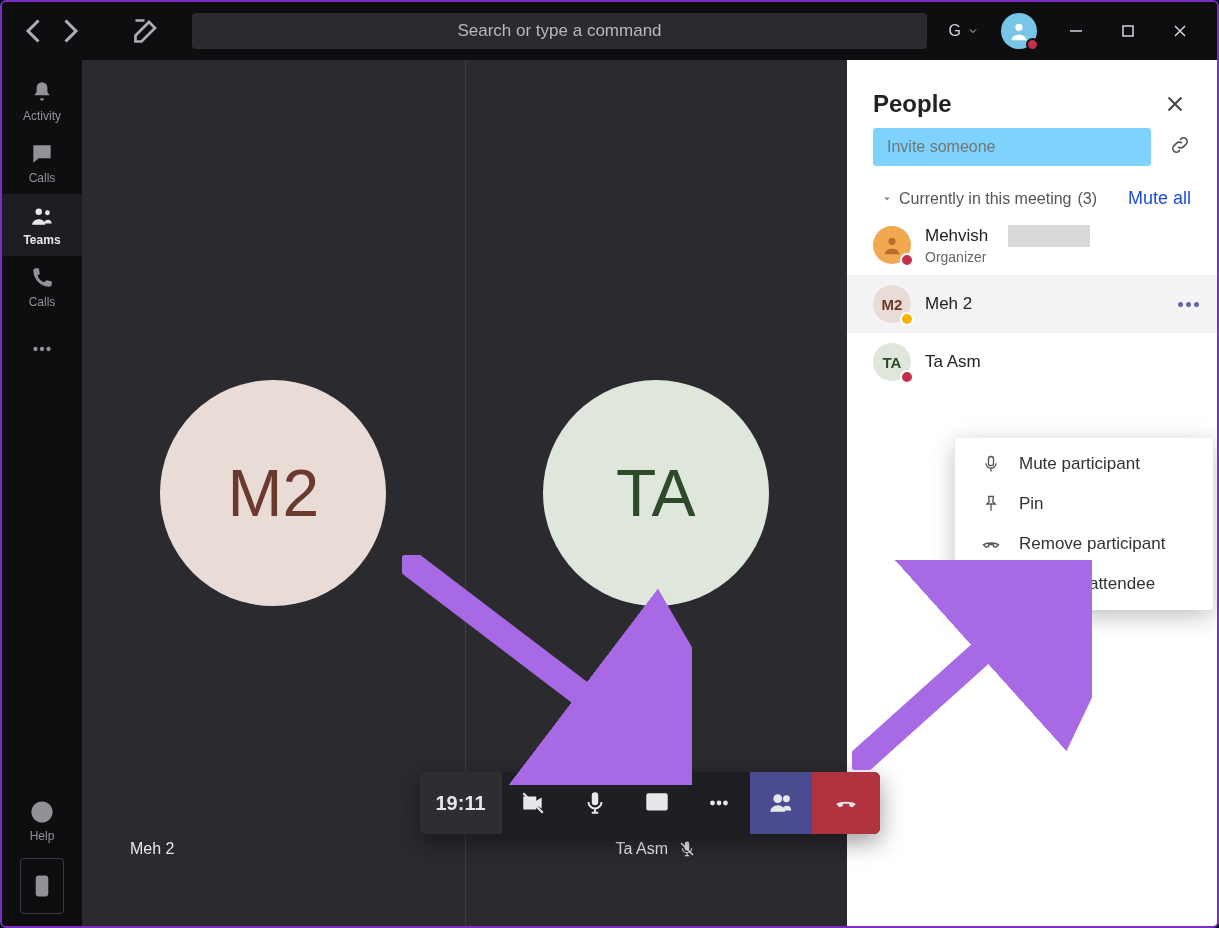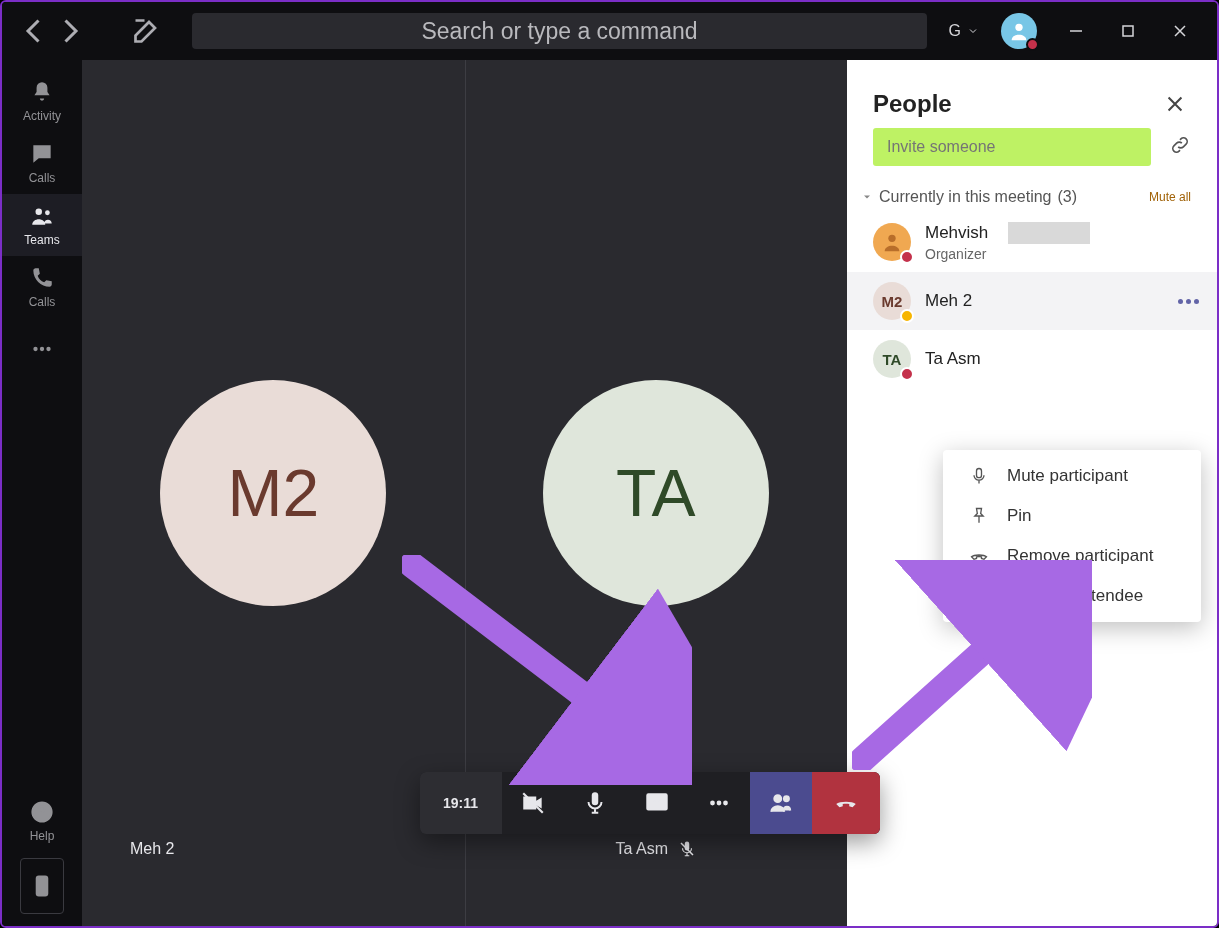--- a/index.html
+++ b/index.html
@@ -3,81 +3,81 @@
 <meta charset="utf-8">
 <style>
 * { box-sizing: border-box; margin: 0; padding: 0; font-family: "Segoe UI", Arial, sans-serif; }
 html, body { width: 1219px; height: 928px; overflow: hidden; }
 body { background: #000; border: 2px solid #7b2ec7; border-radius: 6px; }
 
 
 .titlebar { height: 58px; background: #0e0e11; display: flex; align-items: center; padding: 0 14px; }
 .nav-btn { width: 36px; height: 36px; display: flex; align-items: center; justify-content: center; color: #adadb3; border-radius: 4px; cursor: pointer; }
 .compose { margin-left: 40px; margin-right: 28px; }
-.search { flex: 1; max-width: 735px; height: 36px; background: #2a2a2f; border-radius: 4px; display: flex; align-items: center; justify-content: center; color: #b9b9bd; font-size: 23px; }
+.search { flex: 1; max-width: 735px; height: 36px; background: #2a2a2f; border-radius: 4px; display: flex; align-items: center; justify-content: center; color: #b9b9bd; font-size: 17px; }
 .user-area { margin-left: auto; display: flex; align-items: center; gap: 6px; }
 .org-switch { color: #d5d5d9; font-size: 16px; display: flex; align-items: center; gap: 6px; padding: 0 8px; }
 .avatar { width: 36px; height: 36px; border-radius: 50%; background: #78c6e6; position: relative; display: flex; align-items: center; justify-content: center; margin-left: 8px; margin-right: 10px; }
 .avatar svg { width: 22px; height: 22px; fill: #fff; }
 .avatar .dot { position: absolute; bottom: -2px; right: -2px; width: 13px; height: 13px; border-radius: 50%; background: #c4314b; border: 2px solid #0e0e11; }
 .win-btn { width: 46px; height: 46px; display: flex; align-items: center; justify-content: center; color: #d5d5d9; }
 
 
 .shell { display: flex; height: calc(100% - 58px); }
 .sidebar { width: 80px; background: #0e0e11; display: flex; flex-direction: column; align-items: center; padding-top: 10px; }
 .sb-item { width: 80px; height: 62px; display: flex; flex-direction: column; align-items: center; justify-content: center; gap: 4px; color: #929296; font-size: 12px; cursor: pointer; }
 .sb-item.active { background: #1d1d24; color: #e7e7eb; }
 .sb-item svg { width: 26px; height: 26px; fill: currentColor; }
 .sb-spacer { flex: 1; }
-.sb-teams-badge { color: #e7e7eb; }
+.sb-teams-badge { color: #e7e7eb; font-weight: bold; }
 
 
 .main { flex: 1; display: flex; background: #2a2a2f; position: relative; }
 .stage { flex: 1; display: flex; position: relative; }
 .tile { flex: 1; display: flex; align-items: center; justify-content: center; position: relative; }
 .tile + .tile::before { content: ""; position: absolute; left: 0; top: 0; bottom: 0; width: 1px; background: #3d3d43; }
 .circ { width: 226px; height: 226px; border-radius: 50%; display: flex; align-items: center; justify-content: center; font-size: 66px; font-weight: 400; }
 .tile .name { position: absolute; bottom: 68px; left: 0; right: 0; text-align: center; color: #e7e7eb; font-size: 16px; display: flex; gap: 10px; align-items: center; justify-content: center; }
 .tile:first-child .name { text-align: left; justify-content: flex-start; padding-left: 48px; }
 
 
 .controls { position: absolute; left: 50%; transform: translateX(-50%); bottom: 92px; display: flex; height: 62px; background: #1f1f23; border-radius: 6px; overflow: hidden; box-shadow: 0 8px 24px rgba(0,0,0,.4); }
 .ctrl { width: 62px; height: 62px; display: flex; align-items: center; justify-content: center; color: #e7e7eb; cursor: pointer; }
-.ctrl.timer { width: 82px; background: #2d2d32; font-size: 14px; font-weight: 600; }
+.ctrl.timer { width: 82px; background: #2d2d32; font-size: 20px; font-weight: 600; }
 .ctrl.people-active { background: #4b4b8f; }
 .ctrl.hangup { background: #b1333f; width: 68px; }
 .ctrl svg { width: 26px; height: 26px; fill: currentColor; }
 
 
 .people { width: 370px; background: #fff; display: flex; flex-direction: column; color: #222; }
 .people-header { display: flex; align-items: center; justify-content: space-between; padding: 28px 26px 8px 26px; }
 .people-header h2 { font-size: 24px; font-weight: 700; }
 .close-x { width: 32px; height: 32px; display: flex; align-items: center; justify-content: center; color: #444; cursor: pointer; }
 .invite-row { display: flex; align-items: center; gap: 18px; padding: 0 26px 16px 26px; }
-.invite-input { flex: 1; height: 38px; background: #bef264; border: none; padding: 0 14px; font-size: 16px; color: #666; border-radius: 3px; }
+.invite-input { flex: 1; height: 38px; background: #7dd3fc; border: none; padding: 0 14px; font-size: 16px; color: #666; border-radius: 3px; }
 .share-link { color: #555; }
 
-.section-head { display: flex; align-items: center; justify-content: space-between; padding: 6px 26px 6px 14px; color: #555; font-size: 16px; }
+.section-head { display: flex; align-items: center; justify-content: space-between; padding: 6px 26px 6px 34px; color: #555; font-size: 16px; }
 .section-head .left { display: flex; align-items: center; gap: 6px; }
-.mute-all { color: #a16207; font-size: 12px; cursor: pointer; }
+.mute-all { color: #1d4ed8; font-size: 18px; cursor: pointer; }
 
 .plist { flex: 1; }
 .pitem { display: flex; align-items: center; gap: 14px; padding: 10px 18px 10px 26px; position: relative; }
 .pitem.active { background: #f3f3f5; }
 .pavatar { width: 38px; height: 38px; border-radius: 50%; display: flex; align-items: center; justify-content: center; font-size: 15px; font-weight: 600; position: relative; flex-shrink: 0; }
 .pavatar .badge { position: absolute; bottom: -3px; right: -3px; width: 14px; height: 14px; border-radius: 50%; border: 2px solid #fff; }
 .pinfo { display: flex; flex-direction: column; gap: 2px; min-width: 0; }
 .pname { font-size: 17px; color: #222; display: flex; align-items: center; gap: 20px; }
 .redact { width: 82px; height: 22px; background: #d9d9d9; }
 .prole { font-size: 14px; color: #666; }
 .more-dots { margin-left: auto; color: #5858b5; cursor: pointer; display: flex; gap: 3px; }
 .more-dots span { width: 5px; height: 5px; background: #6264a7; border-radius: 50%; }
 
 
-.ctx-menu { position: absolute; top: 378px; right: 16px; width: 258px; background: #fff; border-radius: 4px; box-shadow: 0 6px 24px rgba(0,0,0,.25); z-index: 50; padding: 6px 8px; margin-top: 12px; }
+.ctx-menu { position: absolute; top: 378px; right: 4px; width: 258px; background: #fff; border-radius: 4px; box-shadow: 0 6px 24px rgba(0,0,0,.25); z-index: 50; padding: 6px 8px; }
 .ctx-item { display: flex; align-items: center; gap: 18px; padding: 10px 18px; font-size: 17px; color: #333; cursor: pointer; }
 .ctx-item svg { width: 20px; height: 20px; fill: none; stroke: #555; stroke-width: 1.6; }
 
 
 .arrow1, .arrow2 { position: absolute; z-index: 60; pointer-events: none; }
 .arrow1 { left: 320px; top: 495px; }
 .arrow2 { left: 770px; top: 500px; }
 </style>
 </head>
 <body>

